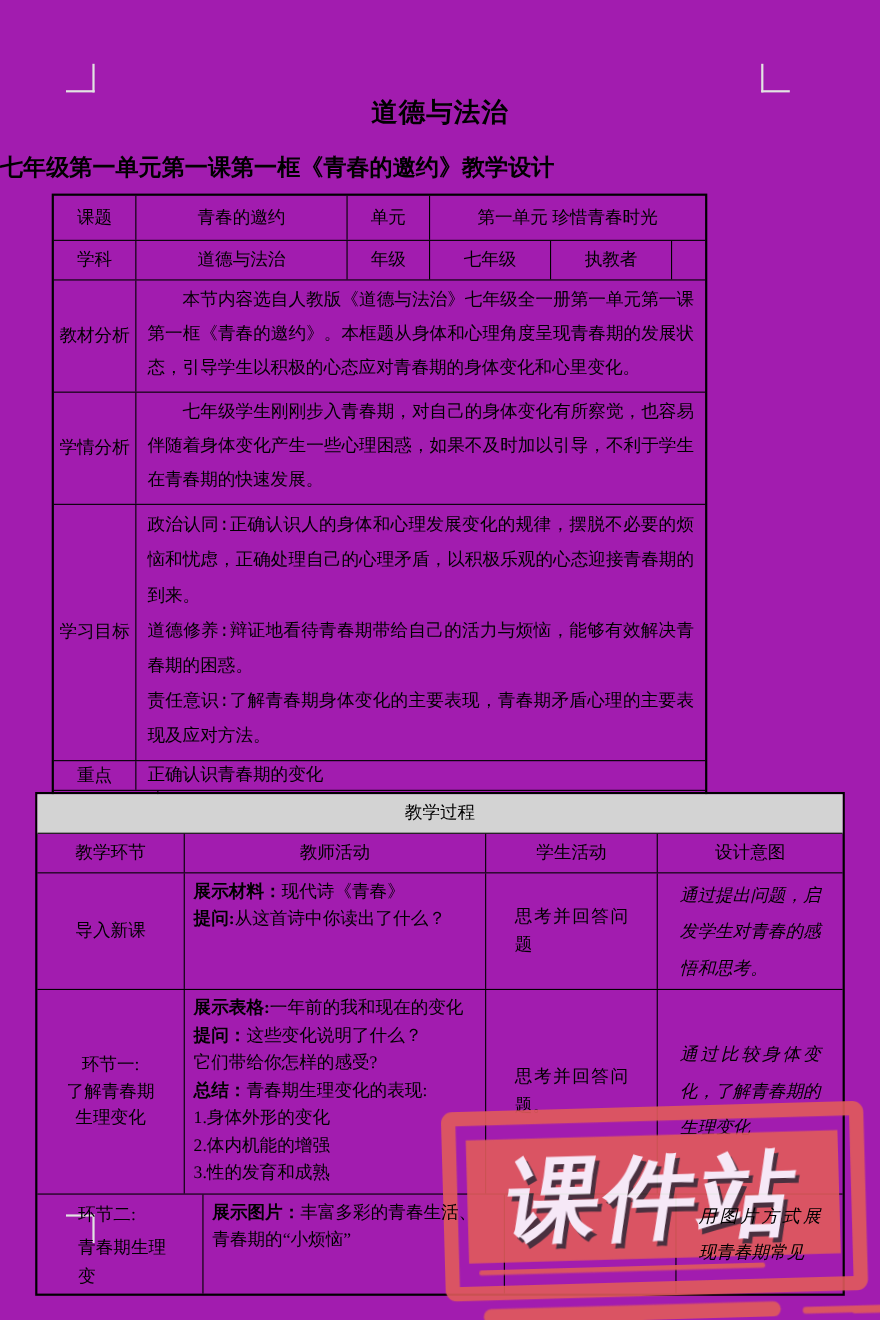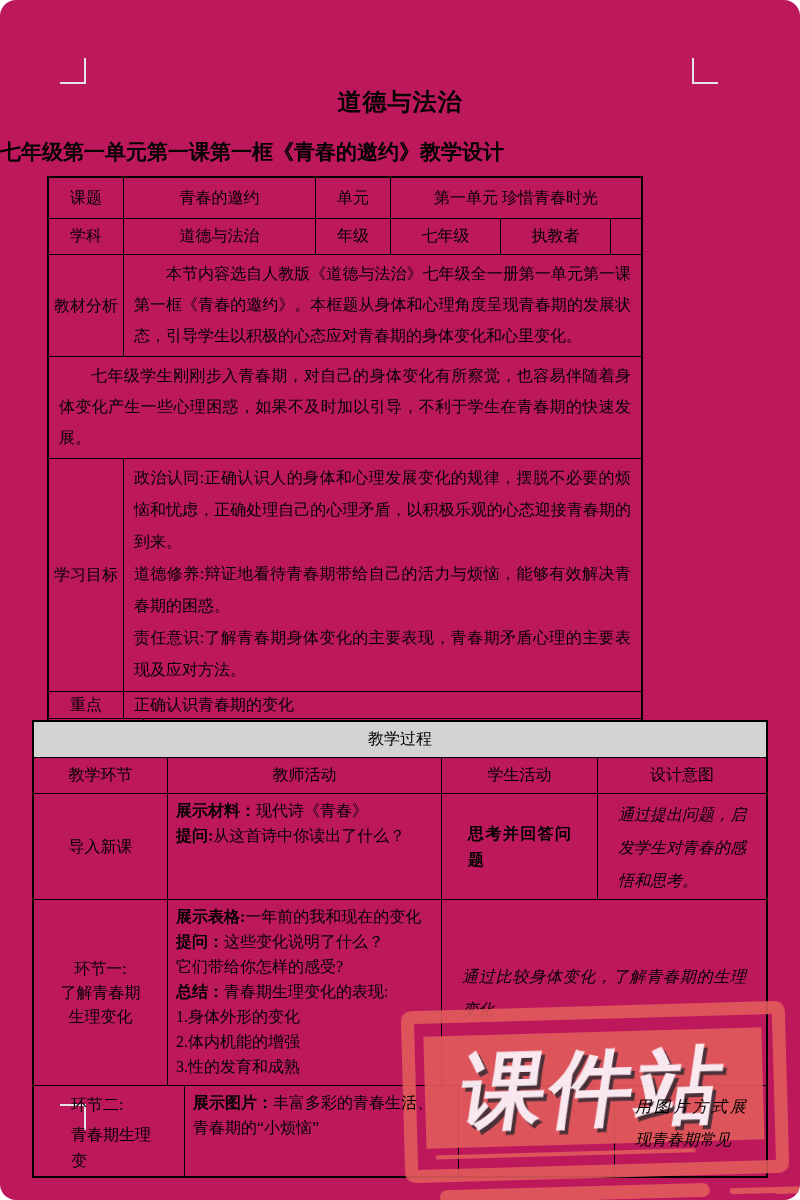--- a/index.html
+++ b/index.html
@@ -1,17 +1,17 @@
 <!DOCTYPE html>
 <html lang="zh"><head>
 <meta charset="utf-8">
 <style>
   html,body{margin:0;padding:0;background:#fff;}
-  .page{position:relative;width:800px;height:1200px;background:#be185d;overflow:hidden;
-        font-family:"Liberation Serif","DejaVu Serif",serif;color:#000;border-radius:16px;}
+  .page{position:relative;width:800px;height:1200px;background:#a21caf;overflow:hidden;
+        font-family:"Liberation Serif","DejaVu Serif",serif;color:#000;}
 
   
   .crop{position:absolute;width:24px;height:24px;}
   .crop-tl{left:60px;top:58px;border-right:2px solid #e3e3e3;border-bottom:2px solid #e3e3e3;}
   .crop-tr{left:692px;top:58px;border-left:2px solid #e3e3e3;border-bottom:2px solid #e3e3e3;}
   .crop-bl{left:60px;top:1104px;border-top:2px solid #e3e3e3;border-right:2px solid #e3e3e3;}
 
   .doc-title{position:absolute;top:86px;left:0;width:100%;text-align:center;
              font-size:24px;font-weight:bold;letter-spacing:1px;}
   .doc-subtitle{position:absolute;top:138px;left:0;width:100%;
@@ -28,21 +28,21 @@
   .itc.lab{flex:0 0 75px;}
   .itc.v2{flex:0 0 192px;}
   .itc.lab2{flex:0 0 75px;}
   .itc.wide{flex:1 1 auto;}
   .itc.g1{flex:0 0 110px;}
   .itc.g2{flex:0 0 110px;}
   .itc.g3{flex:1 1 auto;}
   .itr.hrow{min-height:41px;}
   .itr.hrow2{min-height:36px;}
   .itc.para{flex:1 1 auto;display:block;text-align:left;line-height:31px;padding:3px 10px 5px 10px;}
-  .para p{margin:0;text-indent:2em;text-align:justify;}
+  .para p{margin:0;text-indent:2em;text-align:justify;font-family:Liberation Mono, monospace;}
   .para.goals p{text-indent:0;line-height:32px;}
   .itc.lab.two{line-height:26px;}
   .itr.kp{min-height:27px;}
   .itr.kp .itc.para{line-height:22px;padding:2px 10px;}
   .itr.kp .itc.para p{text-indent:0;}
 
   
   .proc-table{position:absolute;left:32px;top:720px;width:736px;border:2px solid #000;
               box-sizing:border-box;font-size:16px;}
   .proc-head{background:#d3d3d3;border-bottom:1.5px solid #000;min-height:35px;
@@ -60,21 +60,21 @@
   .ptr.r0{min-height:86px;}
   .ptr.r1{min-height:186px;}
   .ptr.r2{min-height:50px;margin-left:17px;}
   .stage-c{display:flex;flex-direction:column;align-items:center;justify-content:center;
            text-align:center;line-height:24px;}
   .stage-l{display:block;text-align:left;line-height:26px;padding-top:4px;}
   .teach{line-height:25px;padding:4px 8px 4px 8px;}
   .teach p{margin:0;text-align:left;}
   .teach b{font-weight:bold;}
   .stud{display:flex;align-items:center;}
-  .stud div{width:100%;text-align:justify;line-height:26px;padding:0 6px;font-weight:bold;}
+  .stud div{width:100%;text-align:justify;line-height:26px;padding:0 6px;}
   .intent{line-height:33px;font-style:italic;}
   .intent div{text-align:justify;}
   .intent.mid{display:flex;align-items:center;}
   .intent.mid div{width:100%;}
   .intent.top{padding-top:4px;}
   .over-stamp{position:relative;z-index:3;}
 
   
   .stamp{position:absolute;left:403px;top:1006px;width:384px;height:172px;z-index:2;
          opacity:0.9;transform:rotate(-1.6deg);}
@@ -115,20 +115,21 @@
       <div class="itc g2">执教者</div>
       <div class="itc g3"></div>
     </div>
     <div class="itr">
       <div class="itc lab two">教材分析</div>
       <div class="itc para">
         <p>本节内容选自人教版《道德与法治》七年级全一册第一单元第一课第一框《青春的邀约》。本框题从身体和心理角度呈现青春期的发展状态，引导学生以积极的心态应对青春期的身体变化和心里变化。</p>
       </div>
     </div>
     <div class="itr">
+      <div class="itc lab two">学情分析</div>
       <div class="itc para">
         <p>七年级学生刚刚步入青春期，对自己的身体变化有所察觉，也容易伴随着身体变化产生一些心理困惑，如果不及时加以引导，不利于学生在青春期的快速发展。</p>
       </div>
     </div>
     <div class="itr">
       <div class="itc lab two">学习目标</div>
       <div class="itc para goals">
         <p>政治认同:正确认识人的身体和心理发展变化的规律，摆脱不必要的烦恼和忧虑，正确处理自己的心理矛盾，以积极乐观的心态迎接青春期的到来。</p>
         <p>道德修养:辩证地看待青春期带给自己的活力与烦恼，能够有效解决青春期的困惑。</p>
         <p>责任意识:了解青春期身体变化的主要表现，青春期矛盾心理的主要表现及应对方法。</p>
@@ -180,20 +181,23 @@
       </div>
       <div class="ptc c2 teach">
         <p><b>展示表格:</b><span>一年前的我和现在的变化</span></p>
         <p><b>提问：</b><span>这些变化说明了什么？</span></p>
         <p><b></b><span>它们带给你怎样的感受?</span></p>
         <p><b>总结：</b><span>青春期生理变化的表现:</span></p>
         <p><b></b><span>1.身体外形的变化</span></p>
         <p><b></b><span>2.体内机能的增强</span></p>
         <p><b></b><span>3.性的发育和成熟</span></p>
       </div>
+      <div class="ptc c3 stud">
+        <div>思考并回答问题。</div>
+      </div>
       <div class="ptc c4 intent mid">
         <div>通过比较身体变化，了解青春期的生理变化</div>
       </div>
     </div>
 
     <div class="ptr r2">
       <div class="ptc c1">
         <span class="stage-l over-stamp">环节二:</span>
         <span class="stage-l over-stamp">青春期生理变</span>
       </div>

